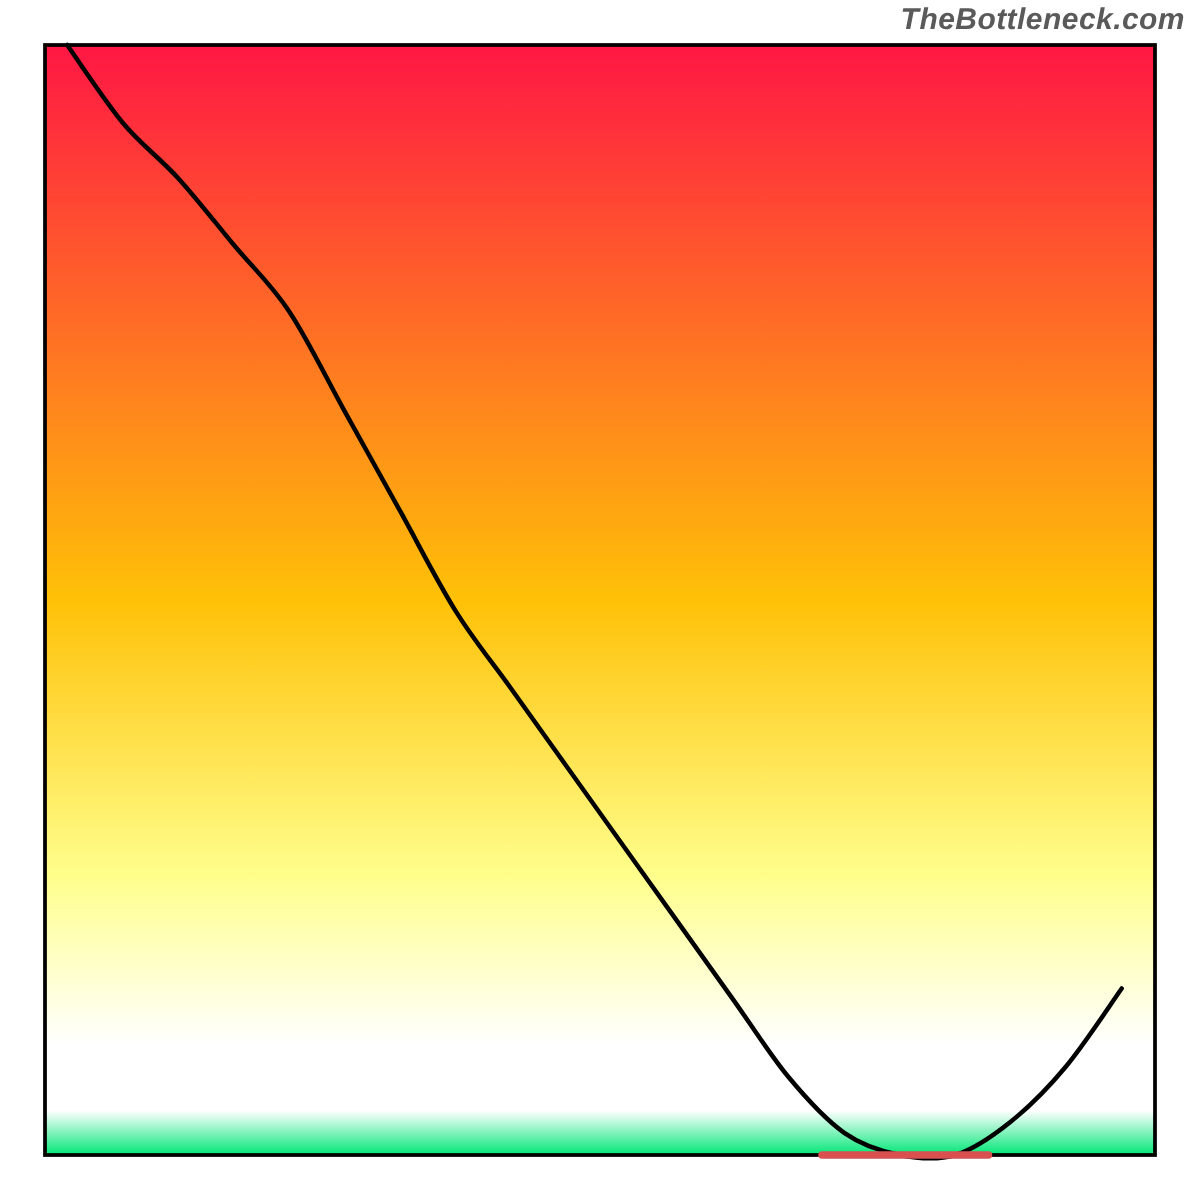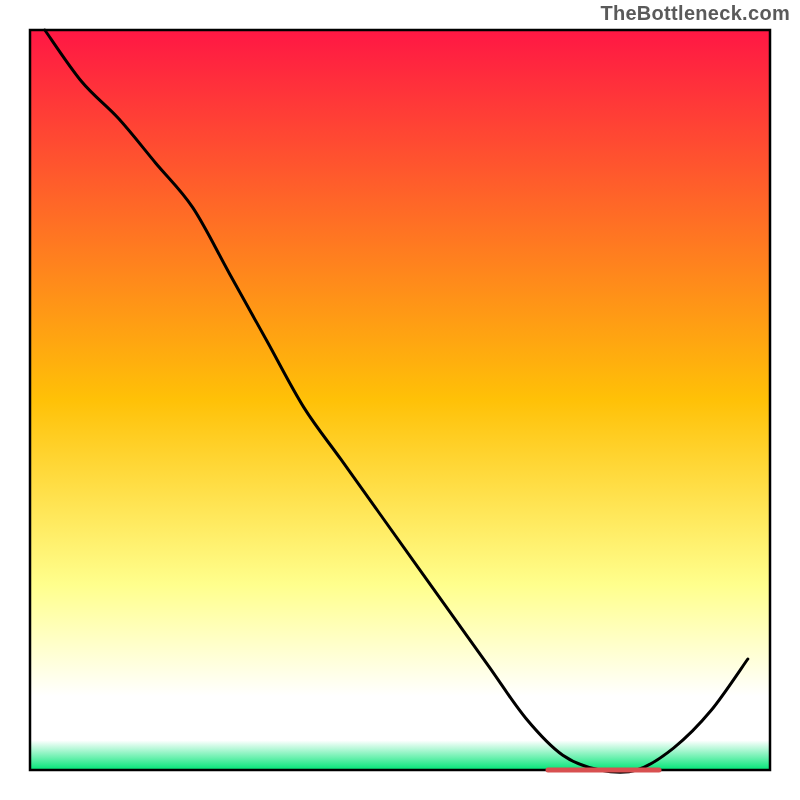--- a/index.html
+++ b/index.html
@@ -7,20 +7,21 @@
     padding: 0;
     width: 800px;
     height: 800px;
     background: #ffffff;
     font-family: Arial, Helvetica, sans-serif;
   }
   .wrap {
     position: relative;
     width: 800px;
     height: 800px;
+    font-style: italic;
   }
   .watermark {
     position: absolute;
     top: 2px;
     right: 10px;
     color: #5a5a5a;
     font-size: 20px;
     font-weight: 600;
     letter-spacing: 0.3px;
     z-index: 5;

